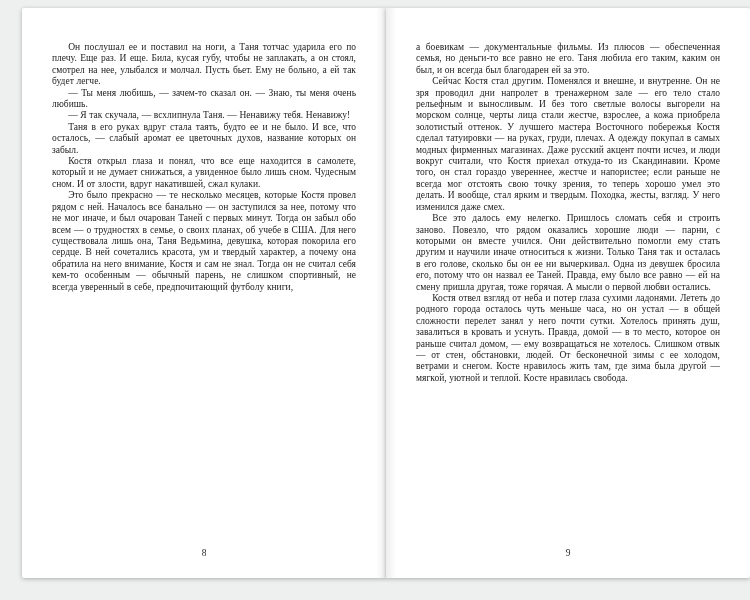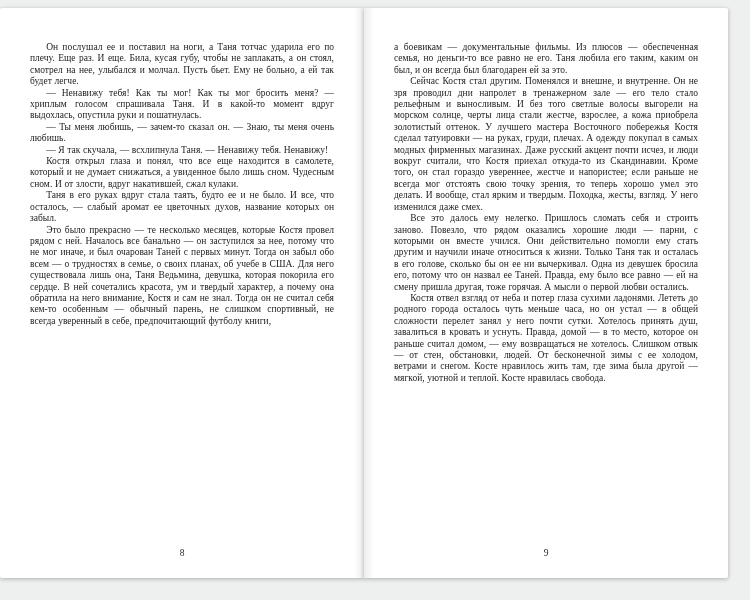--- a/index.html
+++ b/index.html
@@ -9,21 +9,21 @@
     height: 600px;
     background: #eef0ef;
     overflow: hidden;
     font-family: "Liberation Serif", "DejaVu Serif", serif;
   }
   .spread {
     position: relative;
     width: 750px;
     height: 600px;
     display: flex;
-    justify-content: flex-start;
+    justify-content: flex-end;
     align-items: flex-start;
     padding-top: 8px;
     box-sizing: border-box;
   }
   .page {
     position: relative;
     width: 364px;
     height: 570px;
     background: #ffffff;
     box-shadow: 0 1px 4px rgba(0,0,0,0.28);
@@ -80,25 +80,24 @@
   }
 </style>
 </head>
 <body>
 
 <div class="spread">
 
   <div class="page left">
     <div class="page-text">
         <p>Он послушал ее и поставил на ноги, а Таня тотчас ударила его по плечу. Еще раз. И еще. Била, кусая губу, чтобы не заплакать, а он стоял, смотрел на нее, улыбался и молчал. Пусть бьет. Ему не больно, а ей так будет легче.</p>
-        <p>— Ненавижу тебя! Как ты мог! Как ты мог бросить меня? — хриплым голосом спрашивала Таня. И в какой-то момент вдруг выдохлась, опустила руки и пошатнулась.</p>
         <p>— Ты меня любишь, — зачем-то сказал он. — Знаю, ты меня очень любишь.</p>
         <p>— Я так скучала, — всхлипнула Таня. — Ненавижу тебя. Ненавижу!</p>
+        <p>Таня в его руках вдруг стала таять, будто ее и не было. И все, что осталось, — слабый аромат ее цветочных духов, название которых он забыл.</p>
         <p>Костя открыл глаза и понял, что все еще находится в самолете, который и не думает снижаться, а увиденное было лишь сном. Чудесным сном. И от злости, вдруг накатившей, сжал кулаки.</p>
-        <p>Таня в его руках вдруг стала таять, будто ее и не было. И все, что осталось, — слабый аромат ее цветочных духов, название которых он забыл.</p>
         <p>Это было прекрасно — те несколько месяцев, которые Костя провел рядом с ней. Началось все банально — он заступился за нее, потому что не мог иначе, и был очарован Таней с первых минут. Тогда он забыл обо всем — о трудностях в семье, о своих планах, об учебе в США. Для него существовала лишь она, Таня Ведьмина, девушка, которая покорила его сердце. В ней сочетались красота, ум и твердый характер, а почему она обратила на него внимание, Костя и сам не знал. Тогда он не считал себя кем-то особенным — обычный парень, не слишком спортивный, не всегда уверенный в себе, предпочитающий футболу книги,</p>
       </div>
     <div class="page-number">8</div>
   </div>
 
   <div class="page right">
     <div class="page-text">
         <p class="cont">а боевикам — документальные фильмы. Из плюсов — обеспеченная семья, но деньги-то все равно не его. Таня любила его таким, каким он был, и он всегда был благодарен ей за это.</p>
         <p>Сейчас Костя стал другим. Поменялся и внешне, и внутренне. Он не зря проводил дни напролет в тренажерном зале — его тело стало рельефным и выносливым. И без того светлые волосы выгорели на морском солнце, черты лица стали жестче, взрослее, а кожа приобрела золотистый оттенок. У лучшего мастера Восточного побережья Костя сделал татуировки — на руках, груди, плечах. А одежду покупал в самых модных фирменных магазинах. Даже русский акцент почти исчез, и люди вокруг считали, что Костя приехал откуда-то из Скандинавии. Кроме того, он стал гораздо увереннее, жестче и напористее; если раньше не всегда мог отстоять свою точку зрения, то теперь хорошо умел это делать. И вообще, стал ярким и твердым. Походка, жесты, взгляд. У него изменился даже смех.</p>
         <p>Все это далось ему нелегко. Пришлось сломать себя и строить заново. Повезло, что рядом оказались хорошие люди — парни, с которыми он вместе учился. Они действительно помогли ему стать другим и научили иначе относиться к жизни. Только Таня так и осталась в его голове, сколько бы он ее ни вычеркивал. Одна из девушек бросила его, потому что он назвал ее Таней. Правда, ему было все равно — ей на смену пришла другая, тоже горячая. А мысли о первой любви остались.</p>

